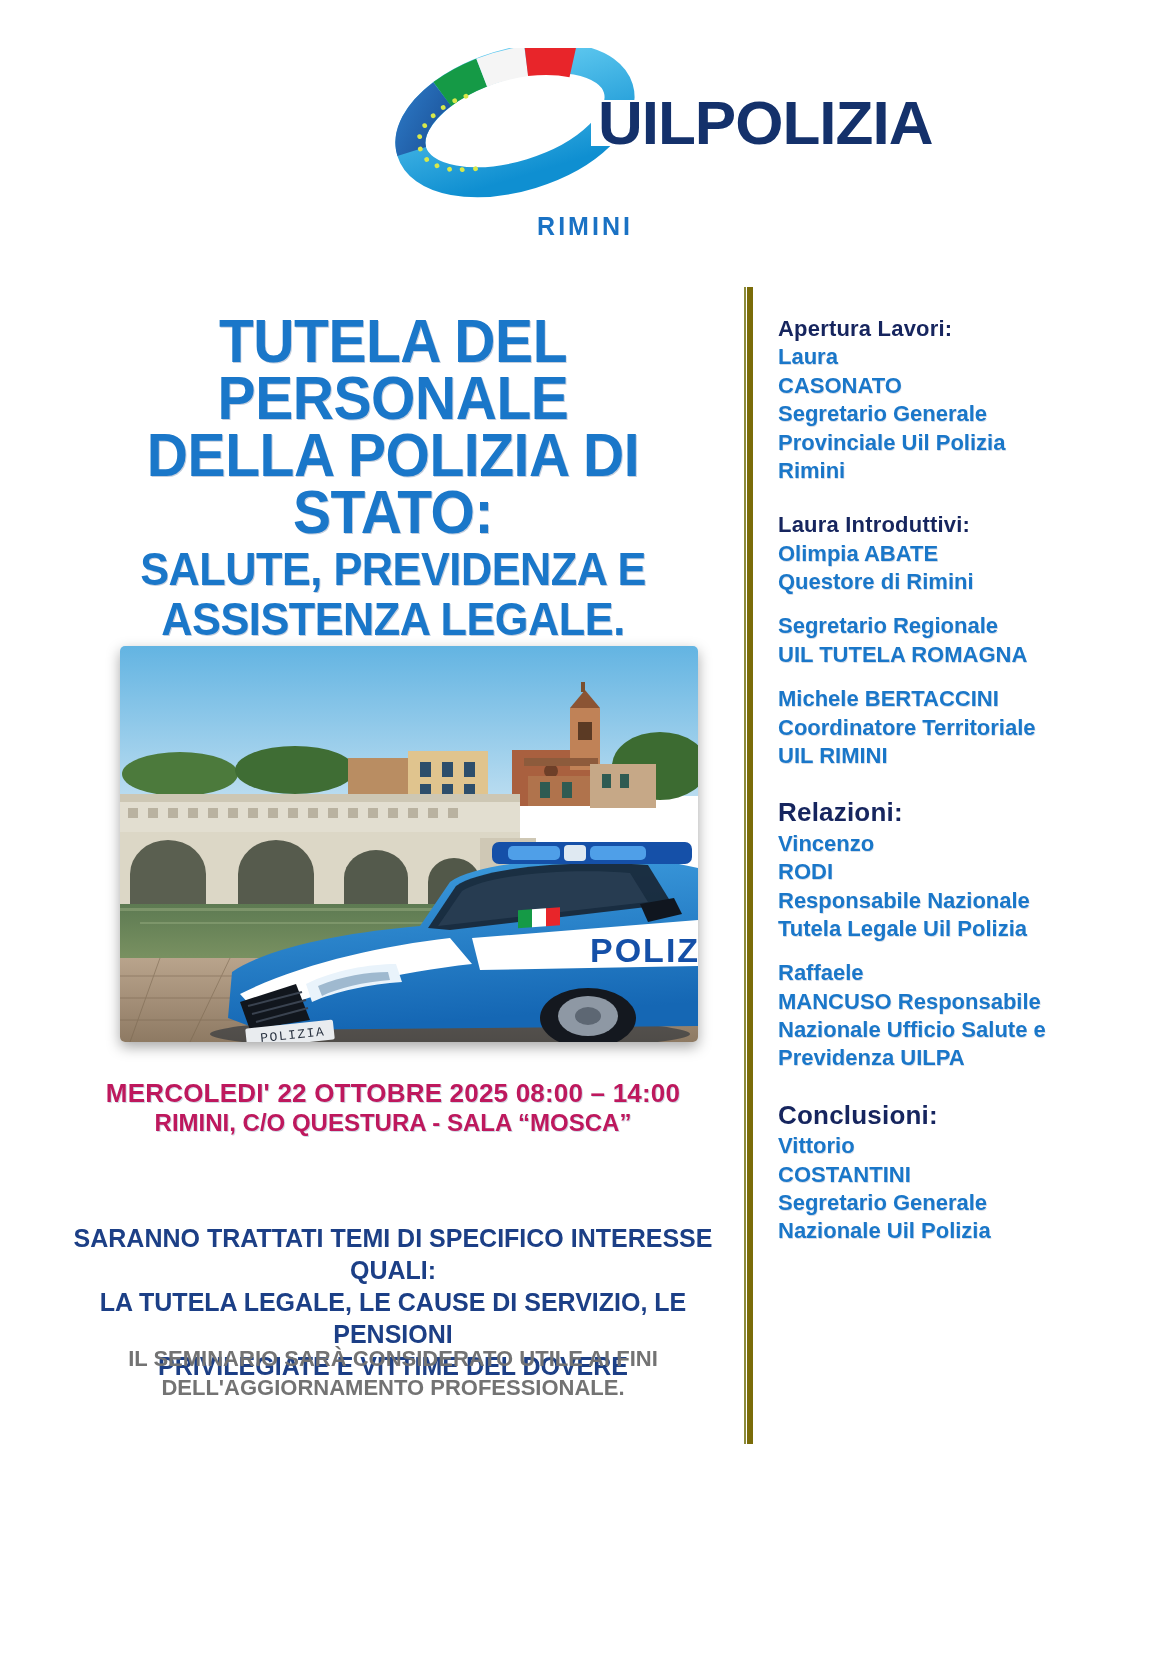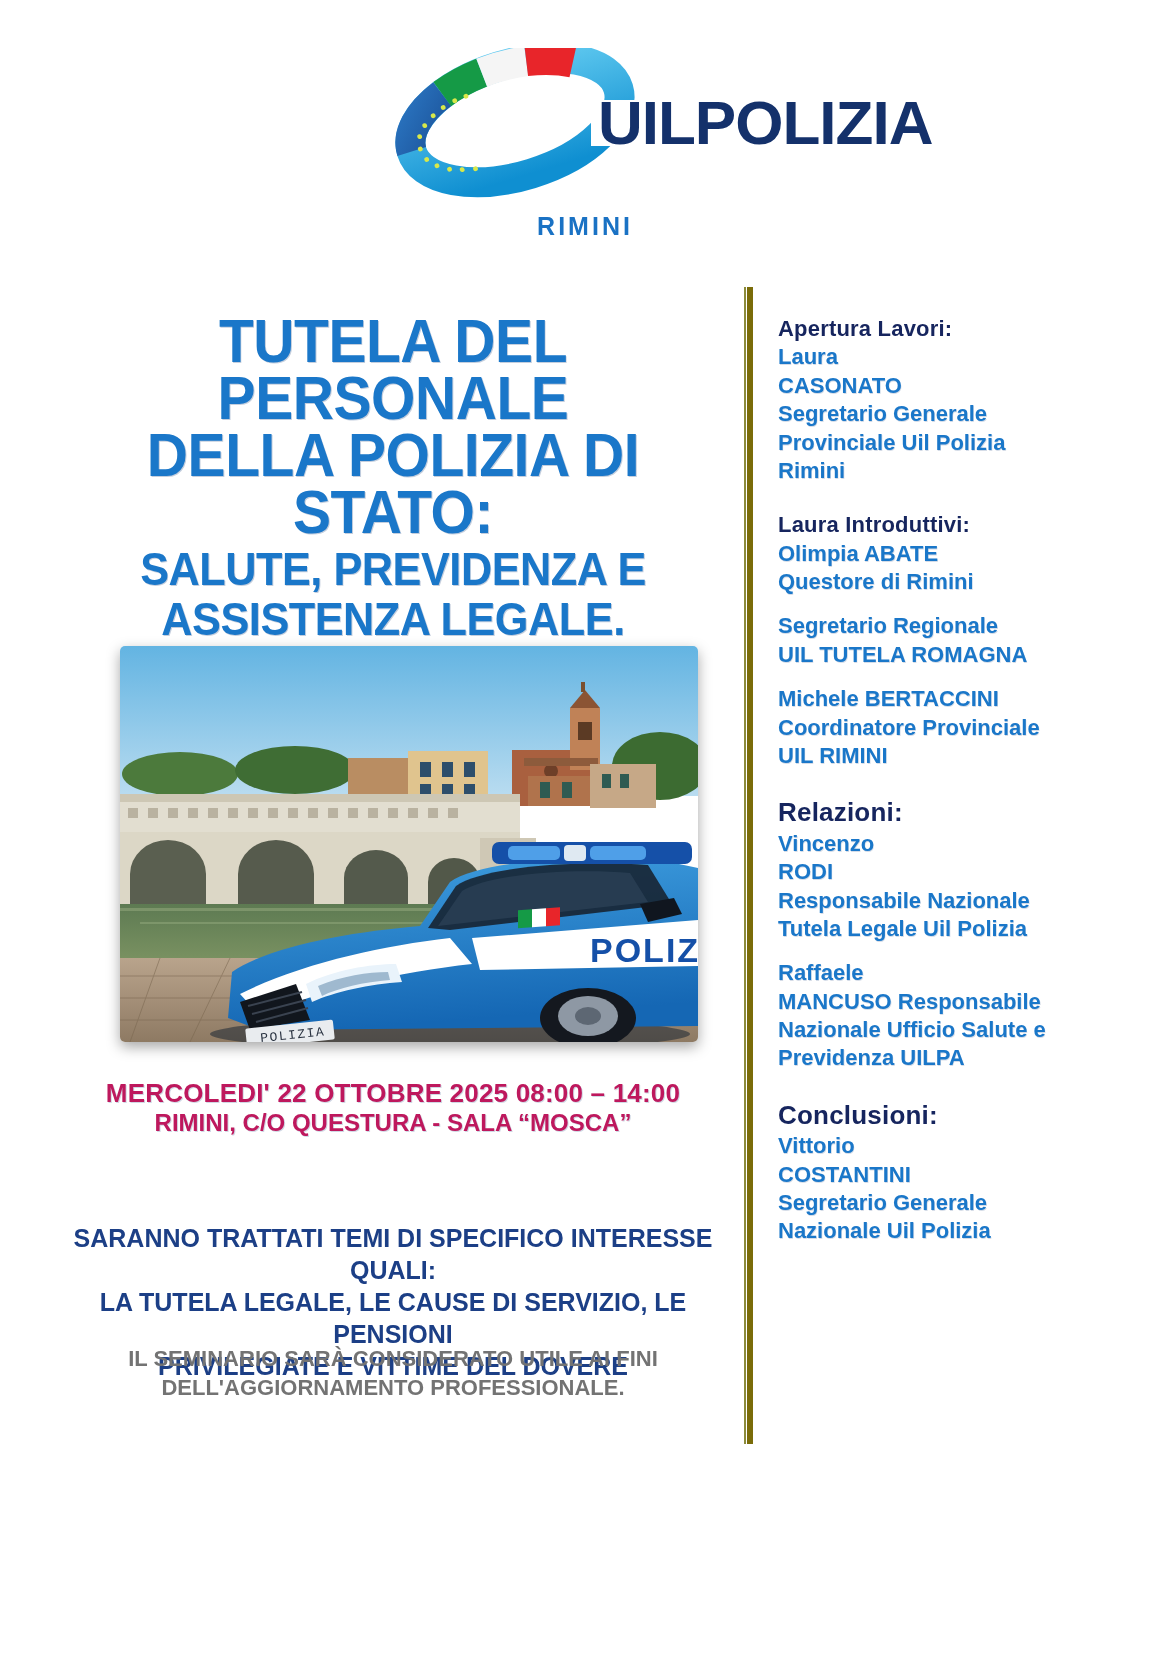--- a/index.html
+++ b/index.html
@@ -416,21 +416,21 @@
 
     <div class="rgroup">
       <span class="rhead">Laura Introduttivi:</span>
       <span class="rline">Olimpia ABATE</span>
       <span class="rline">Questore di Rimini</span>
       <div class="rspace"></div>
       <span class="rline">Segretario Regionale</span>
       <span class="rline">UIL TUTELA ROMAGNA</span>
       <div class="rspace"></div>
       <span class="rline">Michele BERTACCINI</span>
-      <span class="rline">Coordinatore Provinciale</span>
+      <span class="rline">Coordinatore Territoriale</span>
       <span class="rline">UIL RIMINI</span>
     </div>
 
     <div class="rgroup">
       <span class="rhead big">Relazioni:</span>
       <span class="rline">Vincenzo</span>
       <span class="rline">RODI</span>
       <span class="rline">Responsabile Nazionale</span>
       <span class="rline">Tutela Legale Uil Polizia</span>
       <div class="rspace"></div>

